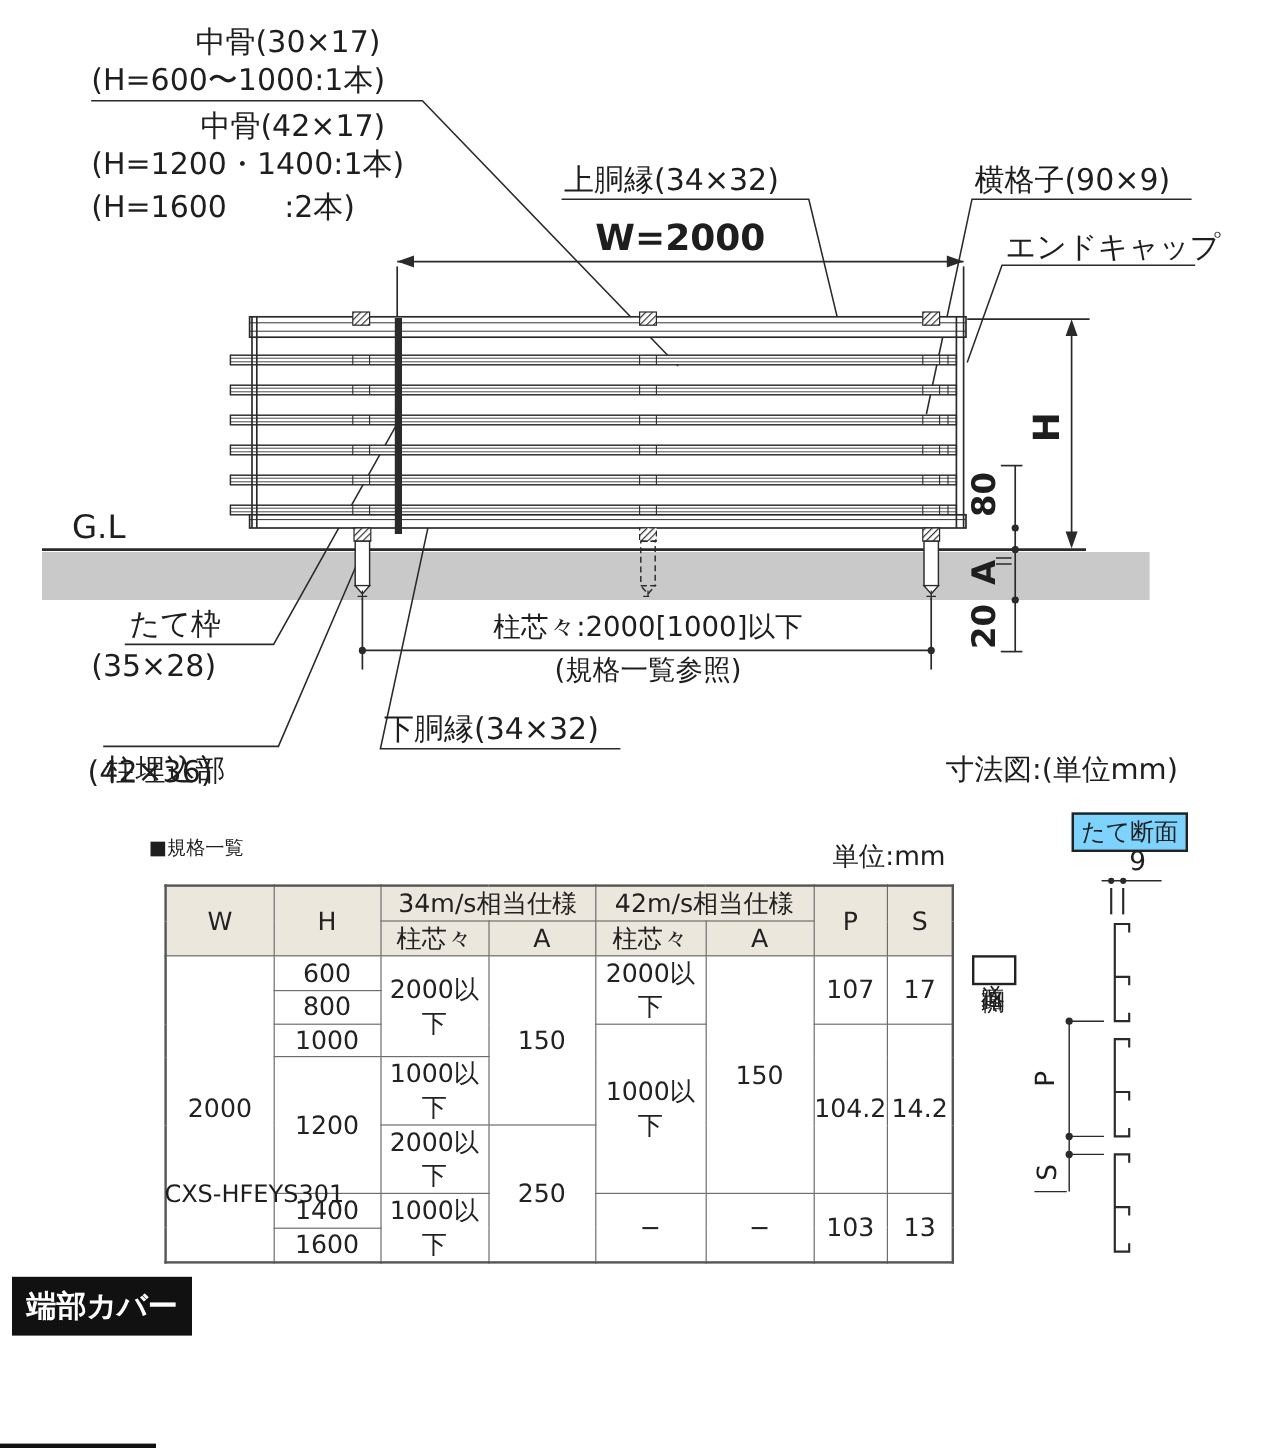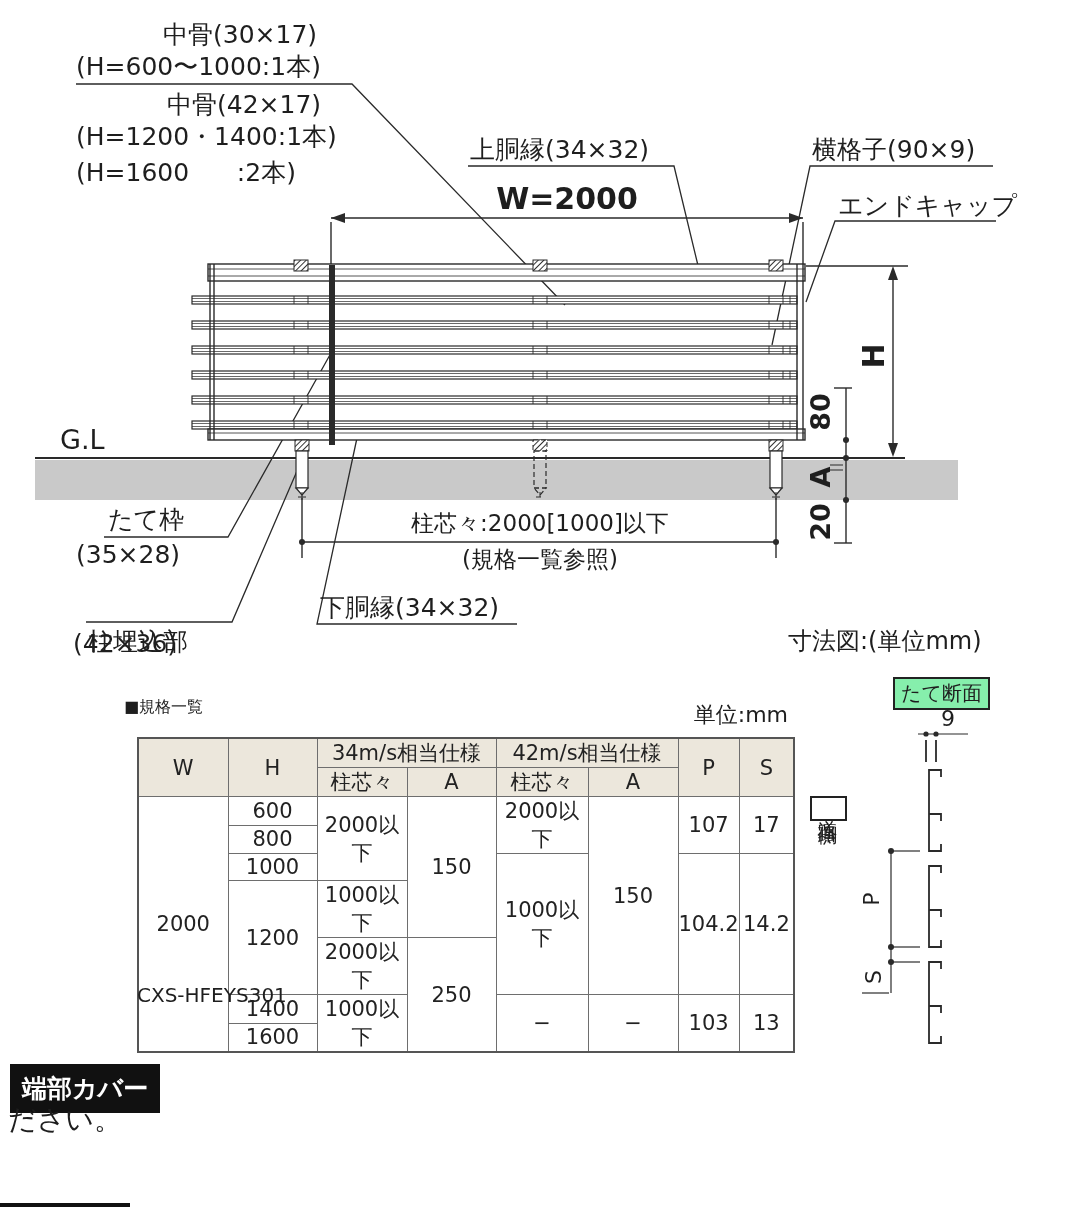--- a/index.html
+++ b/index.html
@@ -9,21 +9,21 @@
   .ctr{text-align:center;}
   .rot{transform:translate(-50%,-50%) rotate(-90deg);font-weight:bold;}
   svg{position:absolute;left:0;top:0;}
   
   .spec-table-wrap{position:absolute;left:137px;top:737px;}
   table.spec{border-collapse:collapse;table-layout:fixed;}
   table.spec td,table.spec th{border:1px solid #6e6e6e;text-align:center;vertical-align:middle;
       font-size:21px;font-weight:normal;padding:0;color:#222;}
   table.spec{border:2px solid #555;}
   table.spec th{background:#ece7dc;}
-  .boxed{position:absolute;border:2px solid #222;font-size:20px;padding:1px 6px;white-space:pre;background:#86efac;}
+  .boxed{position:absolute;border:2px solid #222;font-size:20px;padding:1px 6px;white-space:pre;background:#7dd3fc;}
   .vert-box{position:absolute;border:2px solid #222;font-size:20px;padding:6px 3px;
       writing-mode:vertical-rl;text-orientation:upright;letter-spacing:3px;background:#fff;}
   .note-title{position:absolute;background:#111;color:#fff;font-size:25px;font-weight:bold;
       padding:8px 12px;white-space:pre;}
   .note-line{font-size:28px;line-height:35px;white-space:pre;overflow:hidden;}
   .note-body{position:absolute;left:8px;top:1102px;width:1056px;}
   .bottom-strip{position:absolute;left:0;top:1203px;width:130px;height:4px;background:#111;}
 </style>
 </head>
 <body>
@@ -313,16 +313,15 @@
       <td>1600</td>
     </tr>
   </tbody>
     </table>
 </div>
 
 <div class="lbl" style="left:137px;top:984px;font-size:20px;">CXS-HFEYS301</div>
 
 <div class="note-title" style="left:10px;top:1064px;">端部カバー</div>
 <div class="note-body">
-  <div class="note-line">ださい。</div>
 </div>
 
 <div class="bottom-strip"></div>
 
 </body></html>

